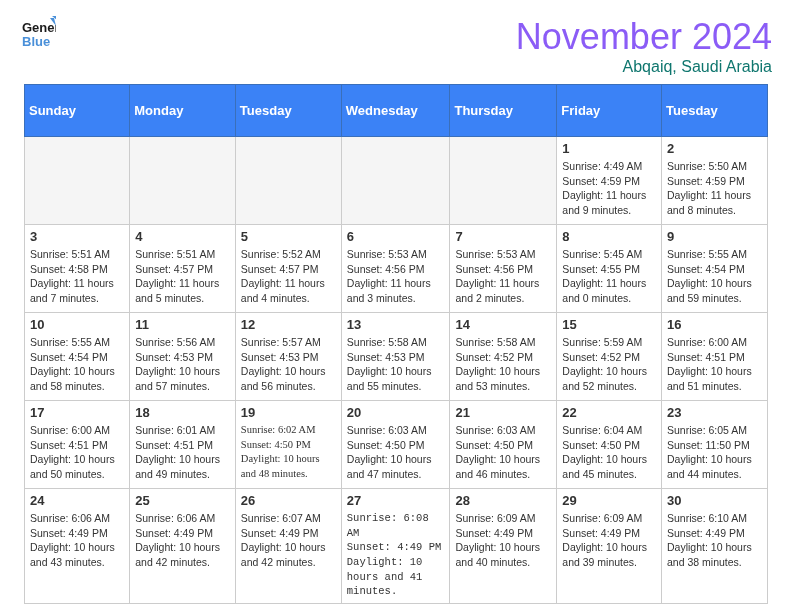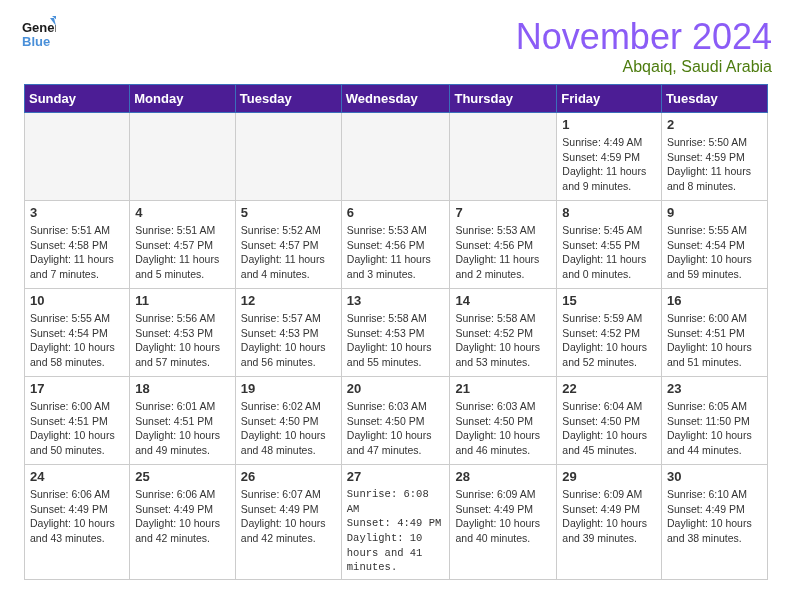--- a/index.html
+++ b/index.html
@@ -3,30 +3,30 @@
   <meta charset="utf-8">
   <style>
     * { box-sizing: border-box; margin: 0; padding: 0; }
     body { font-family: Arial, sans-serif; background: #fff; width: 792px; min-height: 612px; }
     
     .header { display: flex; align-items: flex-start; justify-content: space-between; padding: 16px 20px 8px 20px; }
     .logo { display: flex; align-items: center; }
     
     .title-section { text-align: right; }
     .month-title { font-size: 36px; font-weight: 300; color: #8b5cf6; }
-    .location { font-size: 16px; color: #4d7c0f; }
+    .location { font-size: 16px; color: #0f766e; }
     
     .calendar { width: 100%; border-collapse: collapse; margin: 0 12px; width: calc(100% - 24px); margin-left: 12px; }
     
     .cal-header th {
-      background: #4c1d95;
+      background: #3b82f6;
       color: #fff;
       font-size: 13px;
       font-weight: bold;
-      padding: 6px 4px;
+      padding: 18px 4px;
       border: 1px solid #3a6fba;
       text-align: left;
     }
     
     .cal-body td {
       border: 1px solid #ccc;
       vertical-align: top;
       padding: 4px 5px;
       font-size: 11px;
       color: #333;
@@ -195,21 +195,21 @@
 Daylight: 10 hours and 50 minutes.</div>
             </td>
             <td>
               <div class="day-num">18</div>
               <div class="day-info" style="white-space: pre-line;">Sunrise: 6:01 AM
 Sunset: 4:51 PM
 Daylight: 10 hours and 49 minutes.</div>
             </td>
             <td>
               <div class="day-num">19</div>
-              <div class="day-info" style="white-space: pre-line;">Sunrise: 6:02 AM
+              <div class="day-info" style="white-space: pre-line; font-family: Liberation Serif, serif;">Sunrise: 6:02 AM
 Sunset: 4:50 PM
 Daylight: 10 hours and 48 minutes.</div>
             </td>
             <td>
               <div class="day-num">20</div>
               <div class="day-info" style="white-space: pre-line;">Sunrise: 6:03 AM
 Sunset: 4:50 PM
 Daylight: 10 hours and 47 minutes.</div>
             </td>
             <td>

